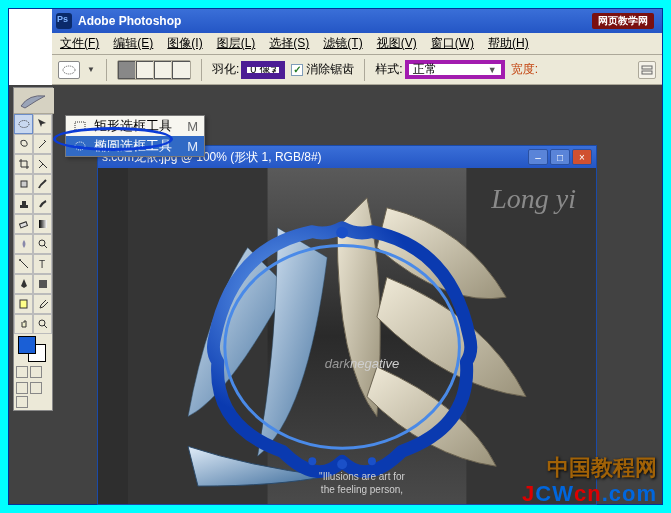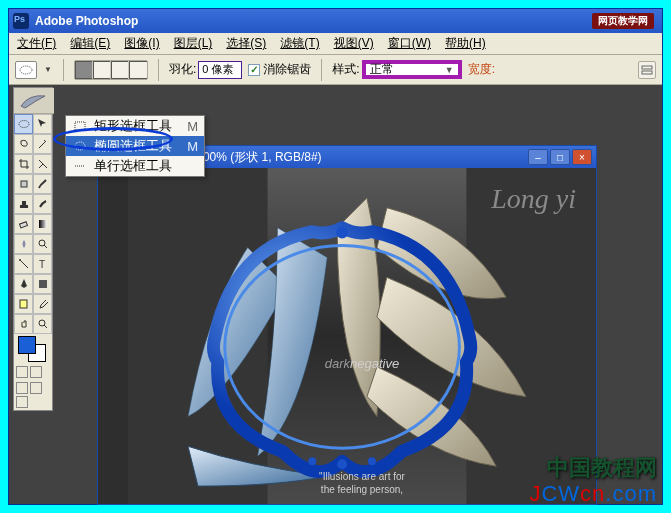--- a/index.html
+++ b/index.html
@@ -1,34 +1,34 @@
 <!DOCTYPE html>
 <html><head>
 <meta charset="utf-8">
 <style>
 * { margin: 0; padding: 0; box-sizing: border-box; font-family: "Microsoft YaHei", "SimSun", sans-serif; }
 body { width: 671px; height: 513px; background: #00ffff; overflow: hidden; position: relative; }
-.app-window { position: absolute; left: 8px; top: 8px; width: 655px; height: 497px; background: #fff; border: 1px solid #003399; }
+.app-window { position: absolute; left: 8px; top: 8px; width: 655px; height: 497px; background: #fff; border: 1px solid #003399; padding-left: 43px; }
 .titlebar { height: 24px; background: linear-gradient(#3a6fd8,#2456c5); display: flex; align-items: center; padding: 0 4px; color: #fff; font-size: 12px; font-weight: bold; }
 .titlebar .logo { width: 16px; height: 16px; background: #0a2a6a; border-radius: 3px; margin-right: 6px; display: inline-block; position: relative; }
 .titlebar .logo::after{content:"Ps";position:absolute;left:1px;top:1px;font-size:9px;color:#7fb3ff;}
 .titlebar .title { flex: 1; }
 .titlebar .badge { background: #7a1010; color: #fff; font-size: 10px; padding: 1px 6px; border-radius: 2px; margin-right: 4px;}
 .menubar { height: 22px; background: #ece9d8; display: flex; align-items: center; padding: 2px 8px; font-size: 12px; gap: 14px; border-bottom: 1px solid #aca899;}
 .menubar span { cursor: default; text-decoration: underline; }
 .optionsbar { height: 30px; background: #ece9d8; display: flex; align-items: center; padding: 2px 6px; border-bottom: 1px solid #aca899; font-size: 12px; gap: 6px;}
 .opt-ellipse { width: 22px; height: 18px; border: 1px solid #888; background:#fff; border-radius:2px; display:flex; align-items:center; justify-content:center;}
 .opt-ellipse svg{width:14px;height:10px;}
 .opt-dd{width:10px;display:flex;align-items:center;justify-content:center;color:#444;font-size:8px;}
 .opt-group{display:flex;border:1px solid #aca899;background:#f4f2e8;border-radius:2px;}
 .opt-group div{width:18px;height:18px;border-right:1px solid #ccc7b6;display:flex;align-items:center;justify-content:center;}
 .opt-group div:last-child{border-right:none;}
 .opt-square{width:10px;height:10px;border:1px solid #555;}
 .opt-field{display:flex;align-items:center;gap:2px;}
-.opt-field input{width:44px;height:18px;border:1px solid #4c1d95;font-size:11px;padding:0 3px;}
+.opt-field input{width:44px;height:18px;border:6px solid #4c1d95;font-size:11px;padding:0 3px;}
 .opt-check{display:flex;align-items:center;gap:3px;}
 .opt-check .box{width:12px;height:12px;border:1px solid #7f9db9;background:#fff;display:flex;align-items:center;justify-content:center;color:#217a21;font-size:10px;font-weight:bold;}
 .opt-sep{width:1px;height:22px;background:#aca899;margin:0 4px;}
 .opt-select{width:100px;height:19px;border:4px solid #a21caf;background:#fff;display:flex;align-items:center;justify-content:space-between;padding:0 4px;font-size:12px;}
 .opt-select .arr{font-size:9px;color:#555;}
 .opt-right{margin-left:auto;display:flex;align-items:center;gap:4px;}
 .palette-btn{width:18px;height:18px;border:1px solid #aca899;background:#f4f2e8;border-radius:2px;display:flex;align-items:center;justify-content:center;}
 
 .workspace { position: absolute; left: 0; top: 76px; right: 0; bottom: 0; background: #424242; }
 .toolbox { position: absolute; left: 4px; top: 2px; width: 40px; background: #ece9d8; border: 1px solid #888; display: flex; flex-direction: column; }
@@ -57,22 +57,22 @@
 .doc-btns{display:flex;gap:2px;}
 .doc-btn{width:20px;height:16px;background:#5a84d8;border:1px solid #2a50a0;border-radius:2px;display:flex;align-items:center;justify-content:center;color:#fff;font-size:10px;}
 .doc-btn.close{background:#d05030;}
 .canvas{position:absolute;left:30px;top:22px;right:0;bottom:0;background:#353535;overflow:hidden;}
 .art{position:absolute;left:0;top:0;width:100%;height:100%;}
 .signature{position:absolute;right:20px;top:15px;font-family:"Brush Script MT",cursive;font-size:28px;color:#8a8a8a;font-style:italic;}
 .center-text{position:absolute;left:50%;top:58%;transform:translate(-50%,-50%);color:#cfcfcf;font-size:13px;font-style:italic;}
 .center-text .d{color:#999;}
 .bottom-text{position:absolute;left:50%;bottom:8px;transform:translateX(-50%);text-align:center;color:#cfcfcf;font-size:10px;line-height:1.3;}
 
-.wm1{position:absolute;right:14px;bottom:30px;color:#14532d;font-size:22px;text-shadow:1px 1px 3px #000;z-index:100;font-weight:bold;}
-.wm2{position:absolute;right:14px;bottom:6px;color:#0066dd;font-size:22px;font-weight:normal;z-index:100;letter-spacing:1px;margin-top:48px;}
+.wm1{position:absolute;right:14px;bottom:30px;color:#a16207;font-size:22px;text-shadow:1px 1px 3px #000;z-index:100;font-weight:bold;}
+.wm2{position:absolute;right:14px;bottom:6px;color:#0066dd;font-size:22px;font-weight:bold;z-index:100;letter-spacing:1px;margin-top:48px;}
 .wm2 .c{color:#d00;}
 </style>
 </head>
 <body>
 
 <div class="app-window">
   <div class="titlebar">
     <span class="logo"></span>
     <span class="title">Adobe Photoshop</span>
     <span class="badge">网页教学网</span>
@@ -317,28 +317,20 @@
         <span class="shortcut">M</span>
       </div>
       <div class="flyout-item hover">
         <span class="icon">
             <svg width="12" height="12">
               <ellipse cx="6" cy="6" rx="5" ry="4" fill="none" stroke="#fff" stroke-dasharray="1,1"></ellipse>
             </svg>
           </span>
         <span>椭圆选框工具</span>
         <span class="shortcut">M</span>
-      </div>
-      <div class="flyout-item">
-        <span class="icon">
-            <svg width="12" height="12">
-              <line x1="1" y1="6" x2="11" y2="6" stroke="#333" stroke-dasharray="1,1"></line>
-            </svg>
-          </span>
-        <span>单行选框工具</span>
       </div>
     </div>
     <div class="flyout-ring"></div>
 
     <div class="doc-window">
       <div class="doc-titlebar">
         <span class="dtitle">s.com龙依.jpg @ 100% (形状 1, RGB/8#)</span>
         <div class="doc-btns">
           <div class="doc-btn">–</div>
           <div class="doc-btn">□</div>

